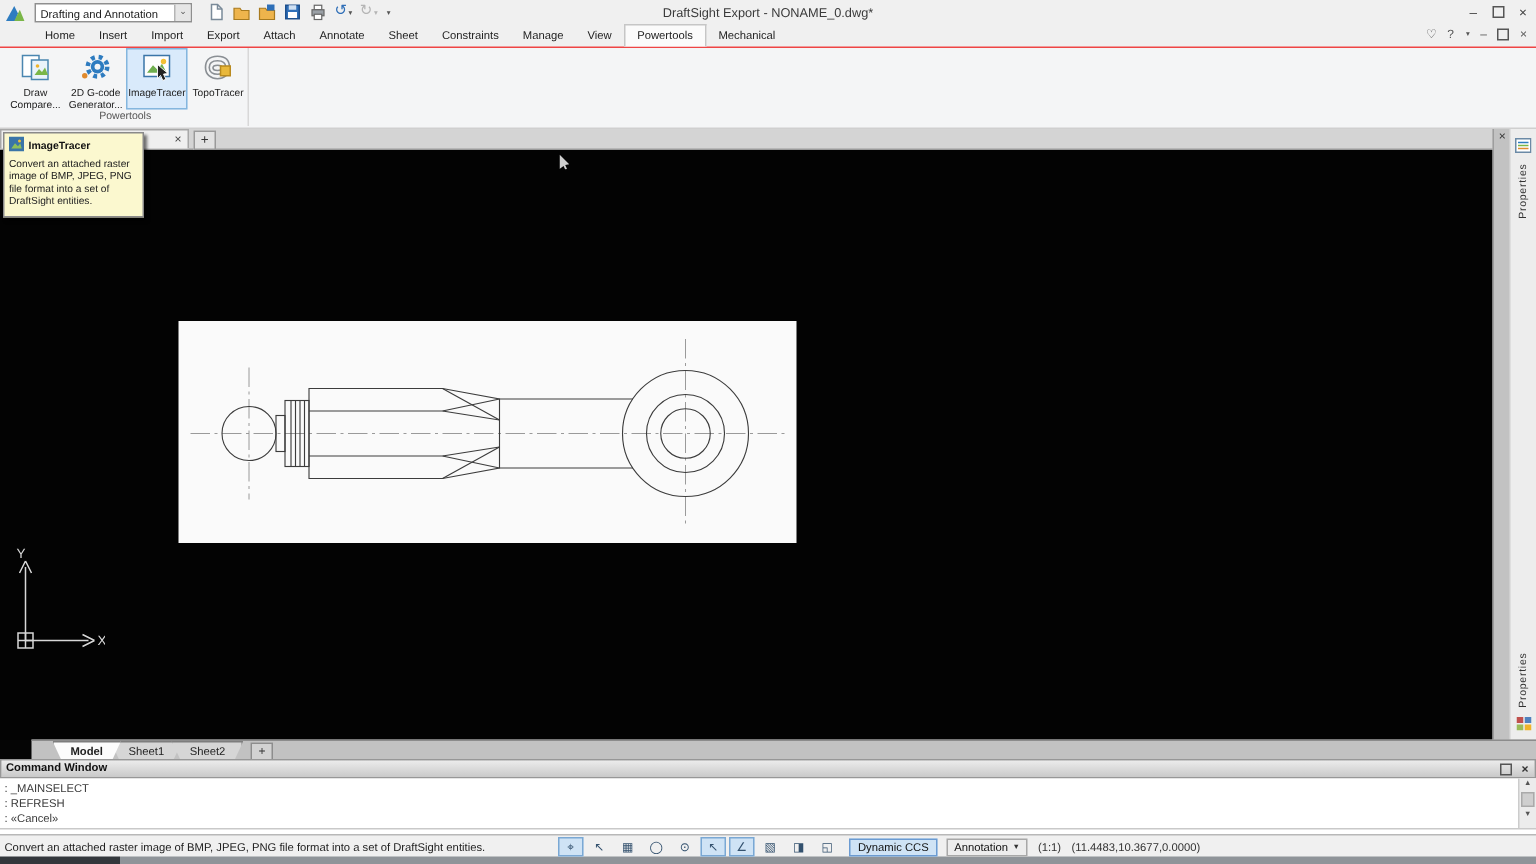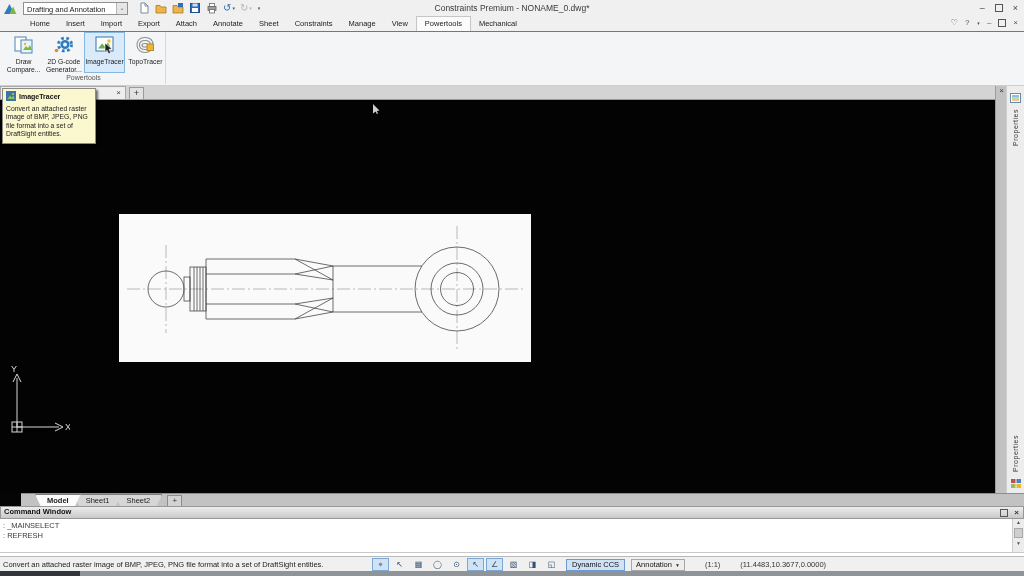--- a/index.html
+++ b/index.html
@@ -64,21 +64,21 @@
   .cmd-prompt{height:8px;font-size:7.5px;color:#3a3a3a;padding-left:3px;background:#fff;}
   
   .statusbar{position:absolute;top:556px;left:0;right:0;height:14px;background:#f0f0f0;border-top:1px solid #b8b8b8;font-size:7.5px;color:#222;z-index:8;}
   .status-msg{position:absolute;left:3px;top:3px;white-space:nowrap;}
   .status-right{position:absolute;left:372px;top:1px;display:flex;align-items:center;gap:2px;}
   .tglbtn{width:15px;height:11px;border:1px solid transparent;display:flex;align-items:center;justify-content:center;font-size:8px;color:#33516e;background:transparent;}
   .tglbtn.on{background:#cfe3f5;border:1px solid #7aa8d4;}
   .ccsbtn{margin-left:4px;height:10px;line-height:10px;padding:0 5px;background:#cfe3f5;border:1px solid #6b9bd2;color:#111;}
   .annbtn{margin-left:4px;height:10px;line-height:10px;padding:0 4px;background:#ededed;border:1px solid #a8a8a8;color:#111;display:flex;align-items:center;gap:3px;}
   .annbtn .smallcaret{font-size:5px;color:#333;}
-  .plain{margin-left:18px;color:#333;}
+  .plain{margin-left:5px;color:#333;}
   
   .bottomstrip{position:absolute;top:570px;left:0;right:0;height:6px;background:#8f9499;}
   .bottomstrip .seg{position:absolute;left:0;top:0;width:80px;height:6px;background:#33373c;}
 </style>
 </head>
 <body>
 
 <div class="titlebar">
   <span class="logo">
     <svg width="14" height="13">
@@ -125,21 +125,21 @@
     <span class="qat-btn">
       <span class="glyphbtn" style="color:#2f6fb8">↺</span>
       <span class="caret">▾</span>
     </span>
     <span class="qat-btn">
       <span class="glyphbtn" style="color:#b5b5b5">↻</span>
       <span class="caret" style="color:#b5b5b5">▾</span>
     </span>
     <span class="caret">▾</span>
   </div>
-  <span class="title-text">Constraints Premium - NONAME_0.dwg*</span>
+  <span class="title-text">DraftSight Export - NONAME_0.dwg*</span>
   <div class="win-controls">
     <span>–</span>
     <span class="boxglyph"></span>
     <span>×</span>
   </div>
 </div>
 
 <div class="menubar">
   <span class="menutab">Home</span>
   <span class="menutab">Insert</span>
@@ -345,20 +345,21 @@
   <div class="cmd-header">
     <span>Command Window</span>
     <span class="cmd-header-icons">
       <span class="boxglyph"></span>
       <span>×</span>
     </span>
   </div>
   <div class="cmd-body">
     <div>: _MAINSELECT</div>
     <div>: REFRESH</div>
+    <div>: «Cancel»</div>
     <div class="cmd-scroll">
       <span>▲</span>
       <div class="thumb"></div>
       <span>▼</span>
     </div>
   </div>
   <div class="cmd-prompt">:</div>
 </div>
 
 <div class="statusbar">

